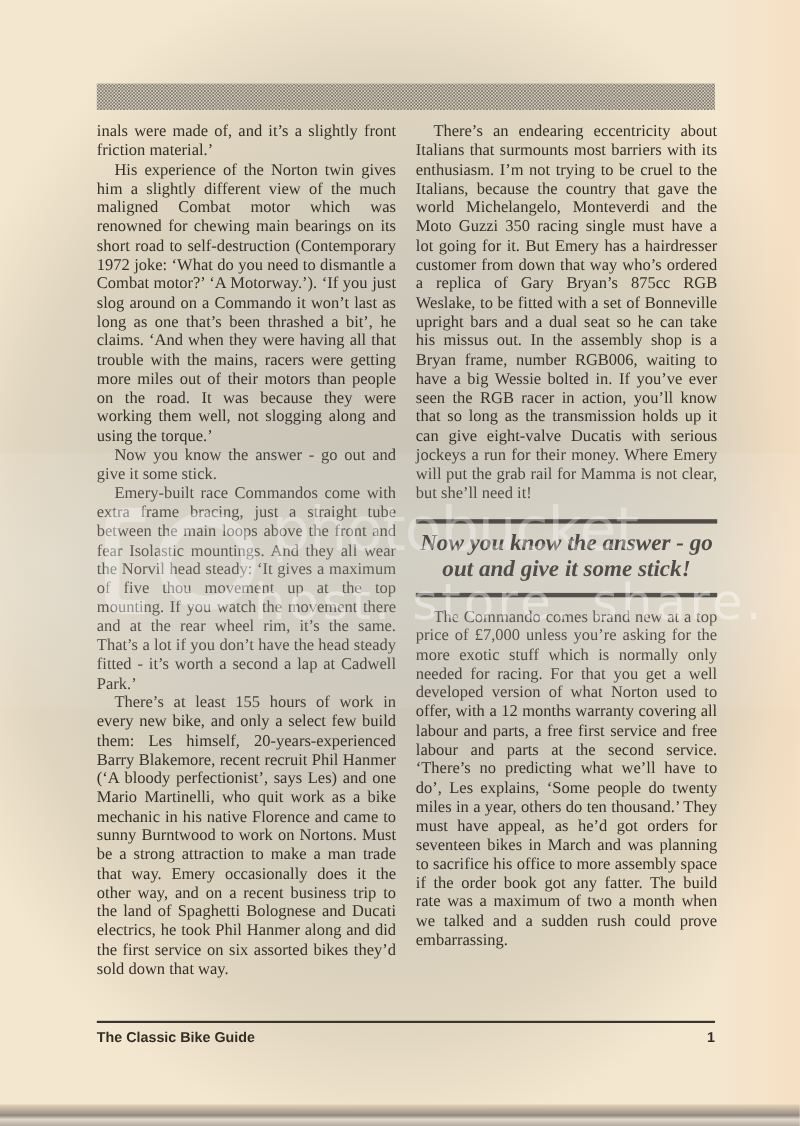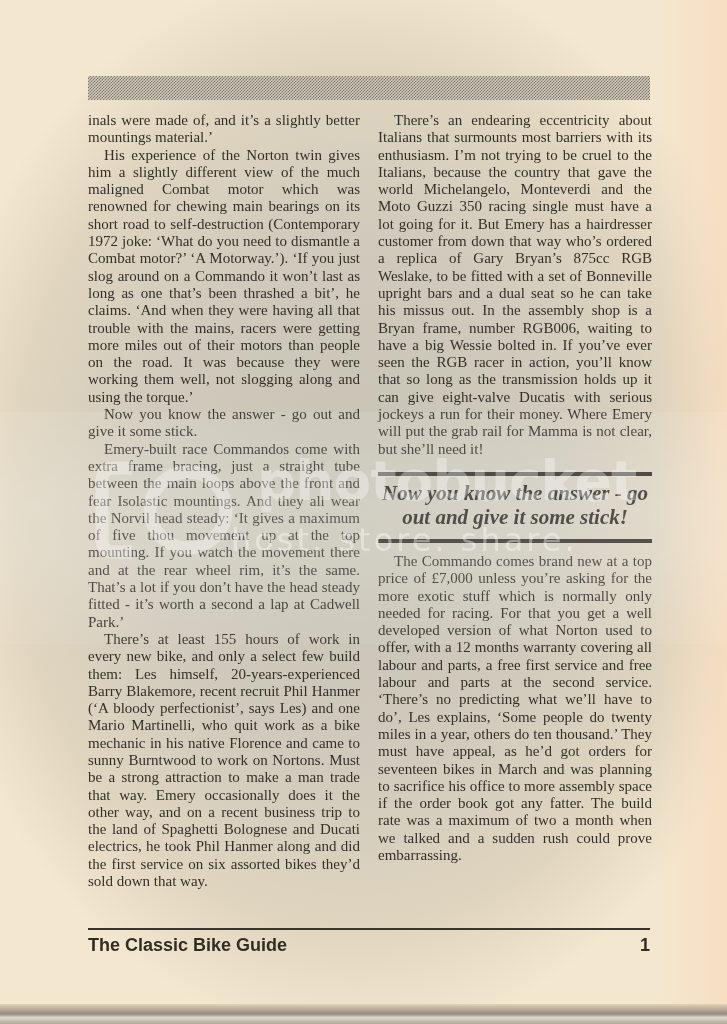--- a/index.html
+++ b/index.html
@@ -58,53 +58,53 @@
     color:#26231e;text-indent:0;
   }
   
   .footer-rule{
     position:absolute;left:88px;top:928px;width:562px;height:2px;background:#3a352c;
   }
   .footer{
     position:absolute;left:88px;top:935px;width:562px;
     display:flex;justify-content:space-between;align-items:baseline;
     font-family:"Liberation Sans", sans-serif;font-weight:bold;
-    font-size:18px;color:#322d24;
+    font-size:13px;color:#322d24;
   }
   
   .wm-band{
     position:absolute;left:0;top:412px;width:727px;height:232px;
     background:linear-gradient(to bottom,
       rgba(255,255,255,.08) 0%, rgba(255,255,255,.20) 40%,
       rgba(255,255,255,.18) 62%, rgba(255,255,255,.05) 100%);
     pointer-events:none;
   }
   .wm{position:absolute;pointer-events:none;font-family:"DejaVu Sans", sans-serif;white-space:nowrap;}
   .wm-brand{
-    left:257px;top:449px;
-    font-size:55px;font-weight:bold;letter-spacing:-1px;
+    left:247px;top:449px;
+    font-size:55px;font-weight:normal;letter-spacing:-1px;
     color:rgba(255,255,255,.33);
   }
   .wm-tagline{
     left:231px;top:521px;
-    font-size:32px;letter-spacing:3px;
+    font-size:45px;letter-spacing:3px;
     color:rgba(255,255,255,.40);
   }
   .wm-icon{left:92px;top:458px;}
 </style>
 </head>
 <body>
 
 <div class="scan-shading"></div>
 <div class="right-margin-tint"></div>
 
 <div class="halftone-bar"></div>
 
 <div class="col col-left">
-  <p class="no-indent">inals were made of, and it’s a slightly better mountings material.’</p>
+  <p class="no-indent">inals were made of, and it’s a slightly front friction material.’</p>
   <p>His experience of the Norton twin gives him a slightly different view of the much maligned Combat motor which was renowned for chewing main bearings on its short road to self-destruction (Contemporary 1972 joke: ‘What do you need to dismantle a Combat motor?’ ‘A Motorway.’). ‘If you just slog around on a Commando it won’t last as long as one that’s been thrashed a bit’, he claims. ‘And when they were having all that trouble with the mains, racers were getting more miles out of their motors than people on the road. It was because they were working them well, not slogging along and using the torque.’</p>
   <p>Now you know the answer - go out and give it some stick.</p>
   <p>Emery-built race Commandos come with extra frame bracing, just a straight tube between the main loops above the front and fear Isolastic mountings. And they all wear the Norvil head steady: ‘It gives a maximum of five thou movement up at the top mounting. If you watch the movement there and at the rear wheel rim, it’s the same. That’s a lot if you don’t have the head steady fitted - it’s worth a second a lap at Cadwell Park.’</p>
   <p>There’s at least 155 hours of work in every new bike, and only a select few build them: Les himself, 20-years-experienced Barry Blakemore, recent recruit Phil Hanmer (‘A bloody perfectionist’, says Les) and one Mario Martinelli, who quit work as a bike mechanic in his native Florence and came to sunny Burntwood to work on Nortons. Must be a strong attraction to make a man trade that way. Emery occasionally does it the other way, and on a recent business trip to the land of Spaghetti Bolognese and Ducati electrics, he took Phil Hanmer along and did the first service on six assorted bikes they’d sold down that way.</p>
 </div>
 
 <div class="col col-right">
   <p>There’s an endearing eccentricity about Italians that surmounts most barriers with its enthusiasm. I’m not trying to be cruel to the Italians, because the country that gave the world Michelangelo, Monteverdi and the Moto Guzzi 350 racing single must have a lot going for it. But Emery has a hairdresser customer from down that way who’s ordered a replica of Gary Bryan’s 875cc RGB Weslake, to be fitted with a set of Bonneville upright bars and a dual seat so he can take his missus out. In the assembly shop is a Bryan frame, number RGB006, waiting to have a big Wessie bolted in. If you’ve ever seen the RGB racer in action, you’ll know that so long as the transmission holds up it can give eight-valve Ducatis with serious jockeys a run for their money. Where Emery will put the grab rail for Mamma is not clear, but she’ll need it!</p>
   <div class="pull-quote">Now you know the answer - go out and give it some stick!</div>
   <p>The Commando comes brand new at a top price of £7,000 unless you’re asking for the more exotic stuff which is normally only needed for racing. For that you get a well developed version of what Norton used to offer, with a 12 months warranty covering all labour and parts, a free first service and free labour and parts at the second service. ‘There’s no predicting what we’ll have to do’, Les explains, ‘Some people do twenty miles in a year, others do ten thousand.’ They must have appeal, as he’d got orders for seventeen bikes in March and was planning to sacrifice his office to more assembly space if the order book got any fatter. The build rate was a maximum of two a month when we talked and a sudden rush could prove embarrassing.</p>

